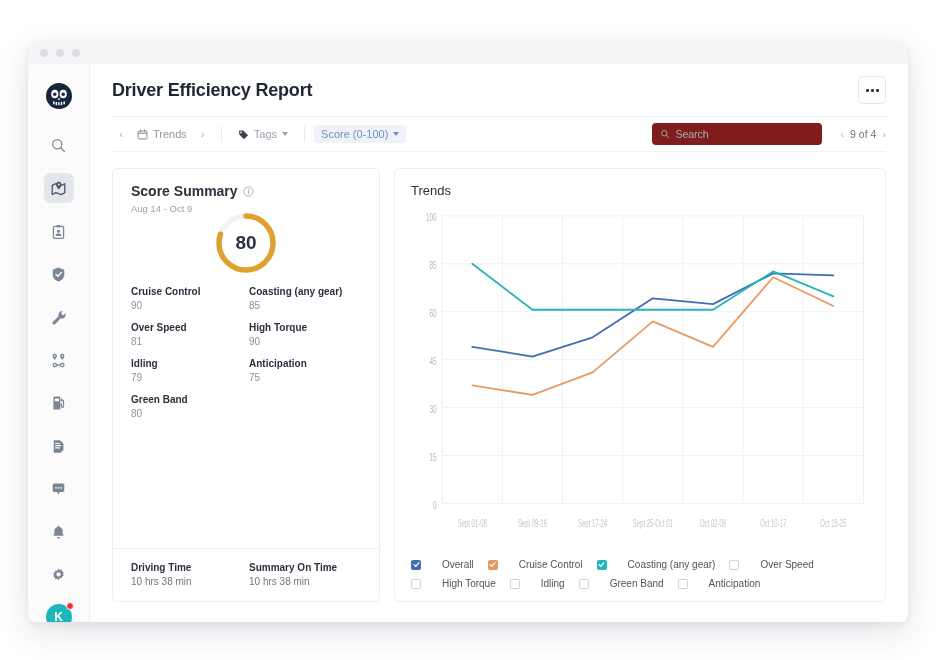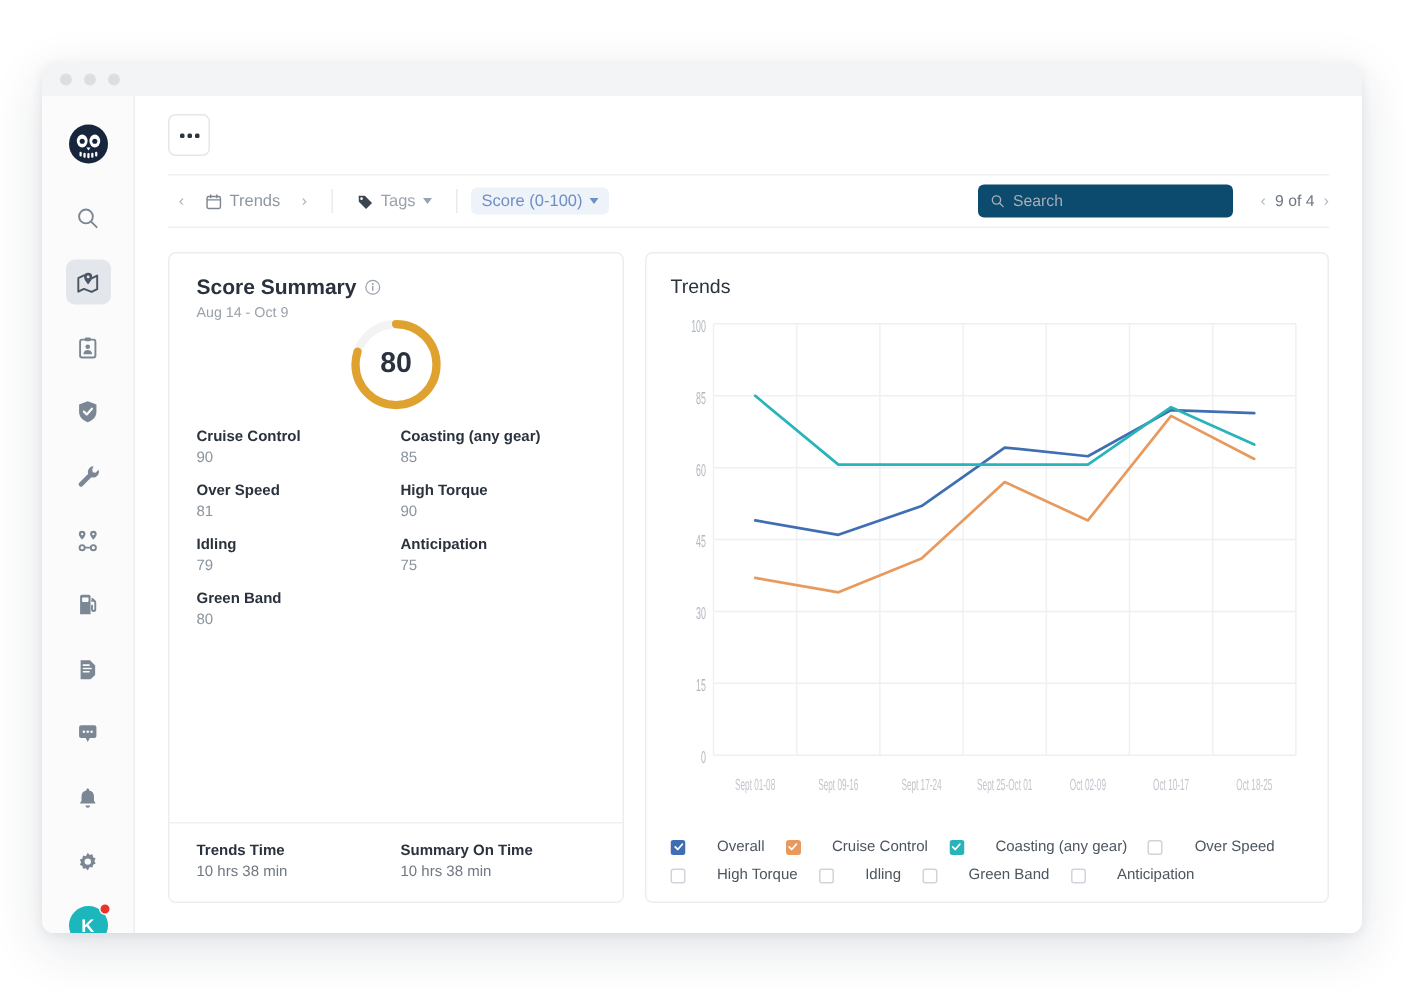--- a/index.html
+++ b/index.html
@@ -80,31 +80,31 @@
   .tb-arrow { width:18px; height:18px; display:flex; align-items:center; justify-content:center;
     color:#aab2bb; cursor:pointer; font-size:11px; }
   .tb-chip { display:flex; align-items:center; gap:5px; padding:3px 7px; border-radius:4px;
     cursor:pointer; white-space:nowrap; }
   .tb-chip.today { color:#8e97a1; }
   .tb-chip.score { background:#eef3fa; color:#6f8ec4; }
   .tb-sep { width:1px; height:16px; background:#e8eaed; margin:0 9px; }
   .caret { width:0;height:0;border-left:3.5px solid transparent;border-right:3.5px solid transparent;
     border-top:4px solid currentColor; display:inline-block; }
   .search-box {
-    width:170px; height:22px; background:#0c4a6e; border-radius:4px;
+    width:170px; height:22px; background:#7f1d1d; border-radius:4px;
     display:flex; align-items:center; gap:5px; padding:0 8px; margin-left:auto; cursor:text;
   }
   .search-box span.ph { font-size:10.5px; color:#a6aeb7; }
   .pager { display:flex; align-items:center; gap:6px; margin-left:18px; color:#6d7782; font-size:10.5px; }
   .pager .arr { color:#b3bac2; cursor:pointer; font-size:11px; }
 
   
   .content { flex:1; padding:16px 22px 20px 22px; display:flex; gap:14px; }
   .card { background:#fff; border:1px solid #ebedf0; border-radius:5px; }
-  .card-left { width:304px; flex:none; display:flex; flex-direction:column; }
+  .card-left { width:268px; flex:none; display:flex; flex-direction:column; }
   .card-right { flex:1; padding:14px 16px 12px 16px; display:flex; flex-direction:column; }
 
   .summary-top { padding:14px 18px 0 18px; }
   .summary-head { display:flex; align-items:center; gap:5px; }
   .summary-title { font-size:14px; font-weight:bold; color:#2a323d; }
   .info-ic { width:11px; height:11px; }
   .daterange { margin-top:4px; font-size:9.5px; color:#9aa2ab; width:62px; line-height:1.35; }
 
   .gauge-wrap { display:flex; justify-content:center; margin-top:-6px; }
   .gauge { position:relative; width:66px; height:66px; }
@@ -268,20 +268,21 @@
       <div class="avatarwrap">
         <div class="avatar">K</div>
         <span class="avatar-badge"></span>
       </div>
 
     </div>
 
     <div class="main">
 
       <div class="page-header">
+        <div class="page-title">Driver Efficiency Report</div>
         <div class="more-btn">
           <i></i>
           <i></i>
           <i></i>
         </div>
       </div>
 
       <div class="toolbar">
         <div class="tb-arrow">‹</div>
         <div class="tb-chip today">
@@ -379,21 +380,21 @@
               <div class="metric-value">75</div>
             </div>
             <div class="metric">
               <div class="metric-label">Green Band</div>
               <div class="metric-value">80</div>
             </div>
           </div>
 
           <div class="card-footer">
             <div>
-              <div class="foot-label">Trends Time</div>
+              <div class="foot-label">Driving Time</div>
               <div class="foot-value">10 hrs 38 min</div>
             </div>
             <div>
               <div class="foot-label">Summary On Time</div>
               <div class="foot-value">10 hrs 38 min</div>
             </div>
           </div>
         </div>
 
         <div class="card card-right">

